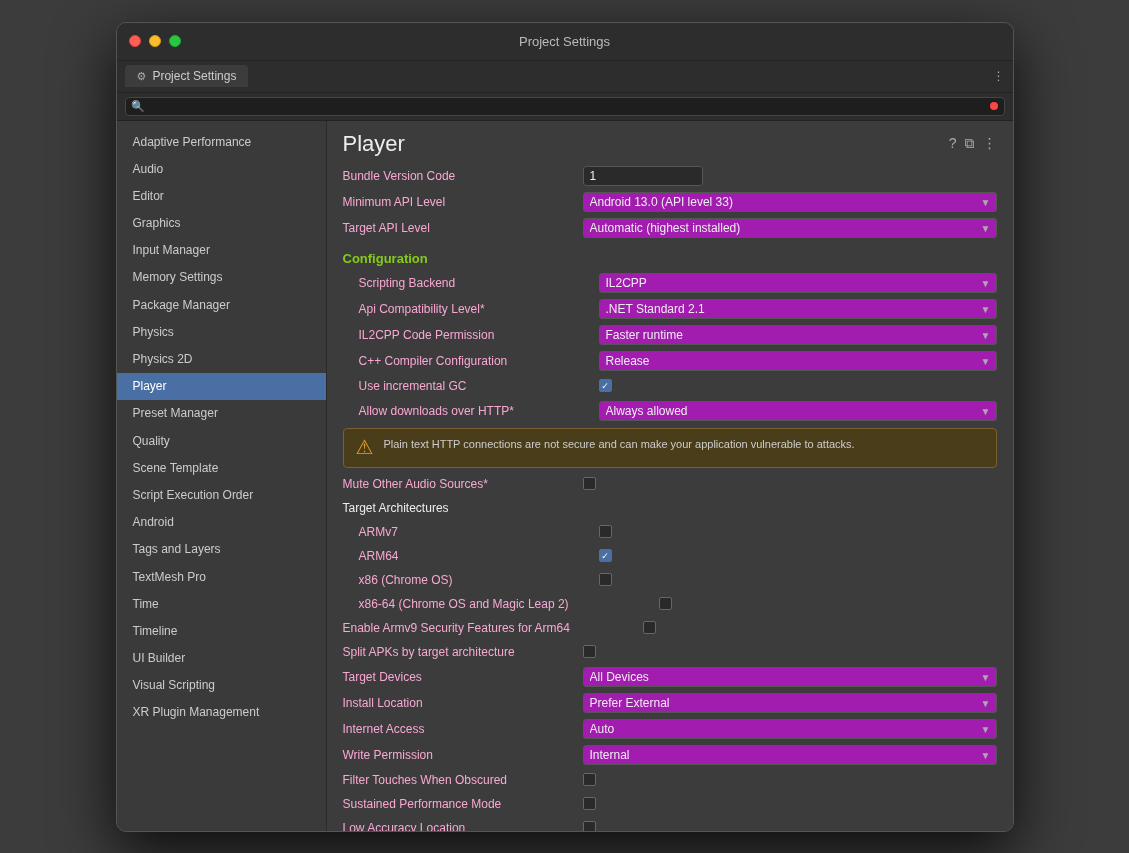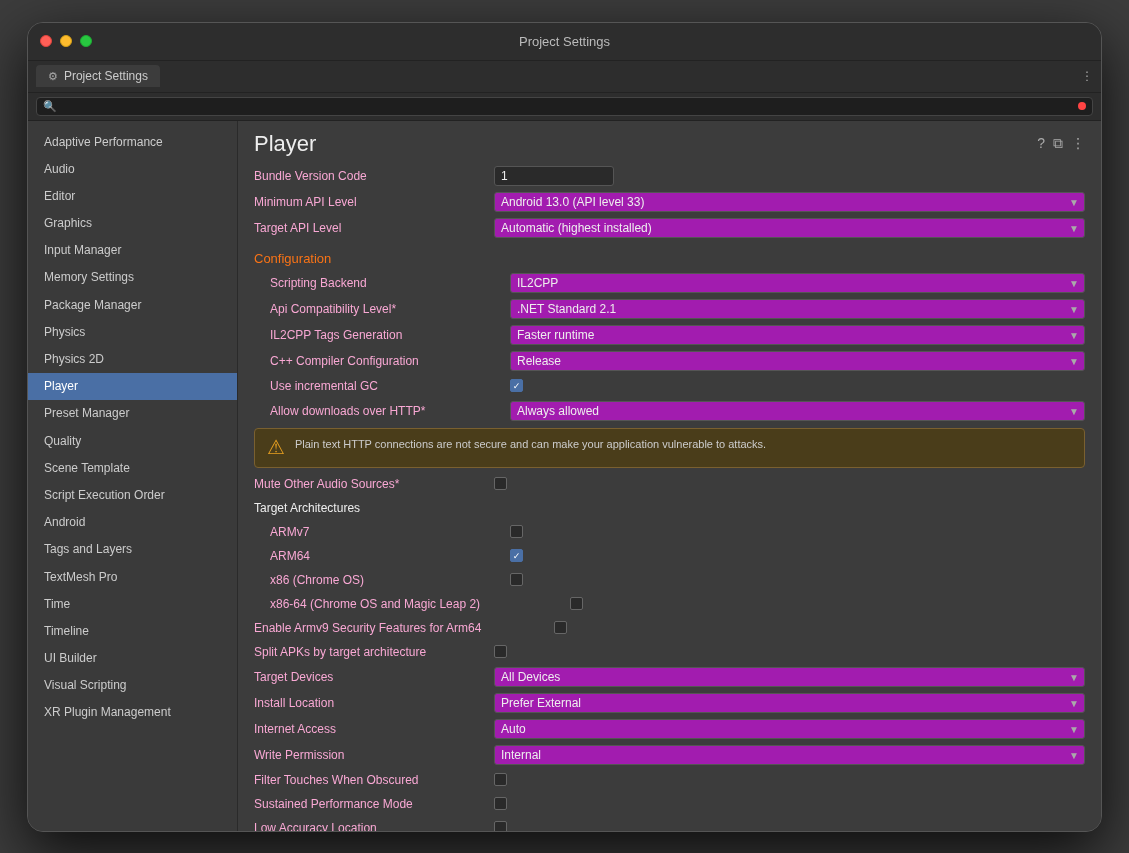--- a/index.html
+++ b/index.html
@@ -9,24 +9,24 @@
       font-size: 12px;
       color: #ddd;
       width: 1129px;
       height: 853px;
       overflow: hidden;
       display: flex;
       align-items: center;
       justify-content: center;
     }
     .window {
-      width: 1075px;
+      width: 898px;
       height: 810px;
       background: #3c3c3c;
-      border-radius: 16px;
+      border-radius: 10px;
       box-shadow: 0 20px 60px rgba(0,0,0,0.8);
       display: flex;
       flex-direction: column;
       overflow: hidden;
       border: 1px solid #555;
     }
     .titlebar {
       height: 38px;
       background: #2d2d2d;
       display: flex;
@@ -220,22 +220,22 @@
       position: absolute;
       right: 6px;
       top: 50%;
       transform: translateY(-50%);
       color: #aaa;
       font-size: 10px;
       pointer-events: none;
     }
     .section-header {
       font-size: 13px;
-      font-weight: 400;
-      color: #f97316;
+      font-weight: 700;
+      color: #84cc16;
       padding: 10px 0 4px;
     }
     .checkbox {
       width: 13px;
       height: 13px;
       background: #2a2a2a;
       border: 1px solid #666;
       border-radius: 2px;
       display: flex;
       align-items: center;
@@ -382,21 +382,21 @@
             <div class="select-wrap">
               <select class="select-input">
                 <option>.NET Standard 2.1</option>
               </select>
               <span class="select-arrow">▼</span>
             </div>
           </div>
         </div>
 
         <div class="settings-row indent">
-          <div class="settings-label">IL2CPP Tags Generation</div>
+          <div class="settings-label">IL2CPP Code Permission</div>
           <div class="settings-value">
             <div class="select-wrap">
               <select class="select-input">
                 <option>Faster runtime</option>
               </select>
               <span class="select-arrow">▼</span>
             </div>
           </div>
         </div>
 

